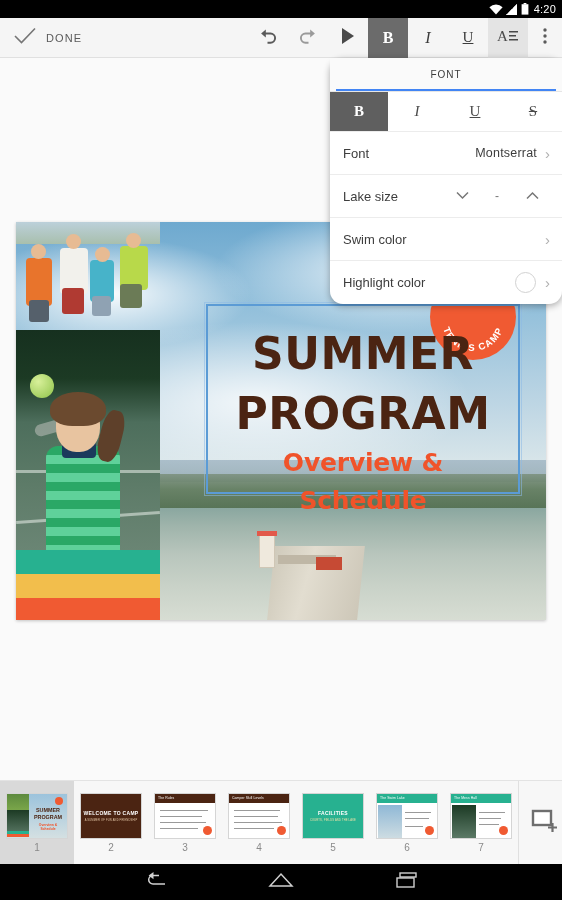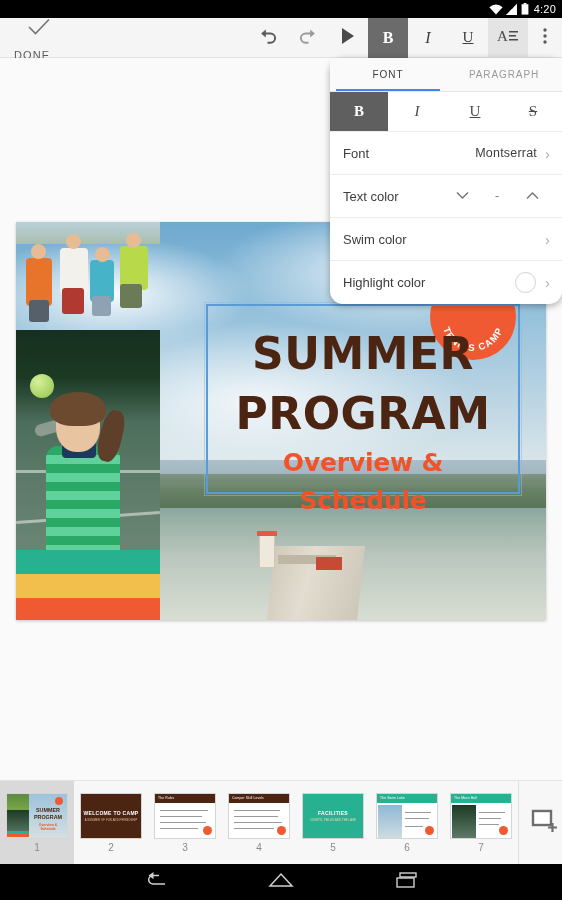--- a/index.html
+++ b/index.html
@@ -22,21 +22,21 @@
     color: #fff; font-size: 11px; letter-spacing: .2px;
     font-family: "Liberation Sans", sans-serif; margin-left: 2px; text-align: center;
   }
 
   
   .toolbar {
     position: absolute; top: 18px; left: 0; width: 562px; height: 40px;
     background: #f5f5f5; display: flex; align-items: center;
     border-bottom: 1px solid #e0e0e0;
   }
-  .done-group { display: flex; align-items: flex-end; gap: 10px; padding-left: 14px; height: 100%; flex-direction: column; }
+  .done-group { display: flex; align-items: center; gap: 10px; padding-left: 14px; height: 100%; }
   .done-label { font-size: 11px; color: #5a5a5a; letter-spacing: 1.1px; }
   .tb-spacer { flex: 1; }
   .tb-btn {
     width: 40px; height: 40px; display: flex; align-items: center;
     justify-content: center; flex: none;
   }
   .tb-btn.w34 { width: 34px; }
   .tb-btn.active-dark { background: #6b6b6b; }
   .tb-btn.active-light { background: #e4e4e4; }
   .glyph-b { font-weight: bold; font-size: 16px; font-family: "Liberation Serif", serif; }
@@ -414,38 +414,37 @@
           <div class="t-line">PROGRAM</div>
           <div class="t-sub">Overview &amp; Schedule</div>
         </div>
       </div>
     </div>
   </div>
 
   <div class="panel">
     <div class="panel-tabs">
       <div class="panel-tab selected">FONT</div>
-      <div class="panel-tab">PARAGRAPH</div>
     </div>
 
     <div class="style-row">
       <div class="style-btn bold on">B</div>
       <div class="style-btn ital">I</div>
       <div class="style-btn undl">U</div>
       <div class="style-btn strk">S</div>
     </div>
 
     <div class="p-row">
       <span class="p-label">Font</span>
       <span class="p-value">Montserrat</span>
       <span class="chev-r">›</span>
     </div>
 
     <div class="p-row">
-      <span class="p-label">Text color</span>
+      <span class="p-label">Lake size</span>
       <span class="size-ctrls">
         <span class="cbtn">
           <svg width="13" height="9" viewBox="0 0 13 9">
               <path d="M1 1.5 6.5 7 12 1.5" stroke="#777" stroke-width="1.5" fill="none"></path>
             </svg>
         </span>
         <span class="size-val">-</span>
         <span class="cbtn">
           <svg width="13" height="9" viewBox="0 0 13 9">
               <path d="M1 7.5 6.5 2 12 7.5" stroke="#777" stroke-width="1.5" fill="none"></path>

